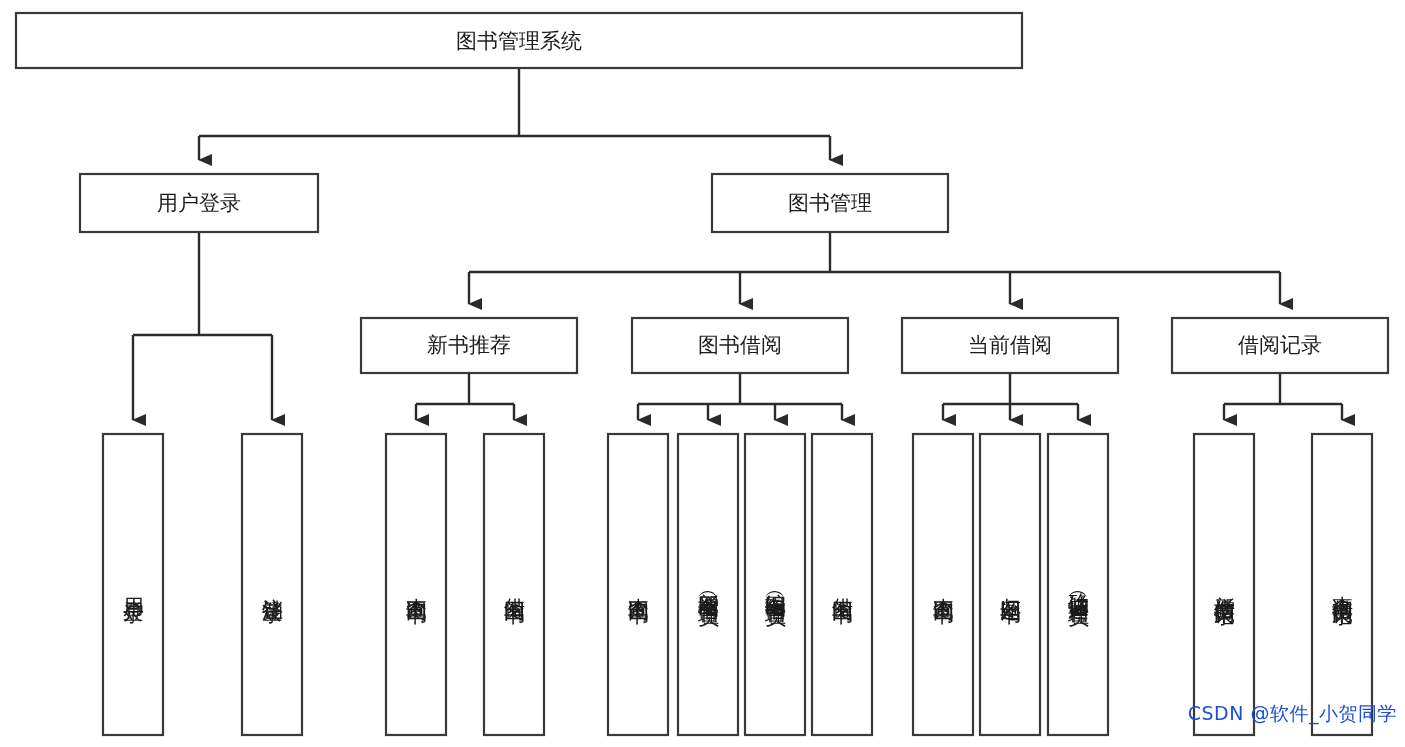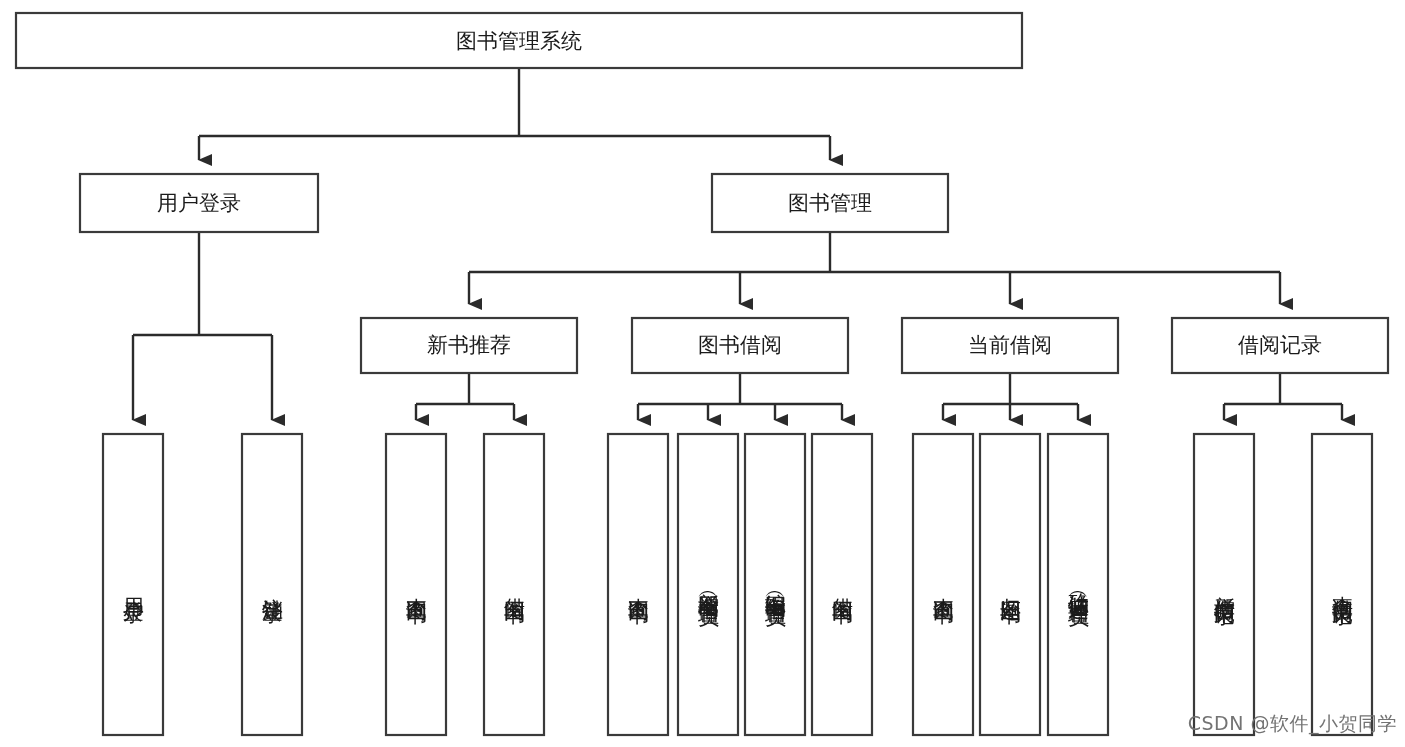--- a/index.html
+++ b/index.html
@@ -62,24 +62,24 @@
   .vlabel-wrap {
     position: absolute;
     display: flex;
     align-items: center;
     justify-content: center;
     pointer-events: none;
   }
   .watermark {
     position: absolute;
     right: 8px;
-    bottom: 10px;
+    bottom: 20px;
     font-family: "DejaVu Sans", "Liberation Sans", sans-serif;
     font-size: 19px;
-    color: #737373;
+    color: #1d4ed8;
     letter-spacing: 0.5px;
     white-space: nowrap;
   }
 </style>
 </head>
 <body>
 
 <div id="diagram-root">
 
   <svg id="tree-svg" viewBox="0 0 1405 747">

